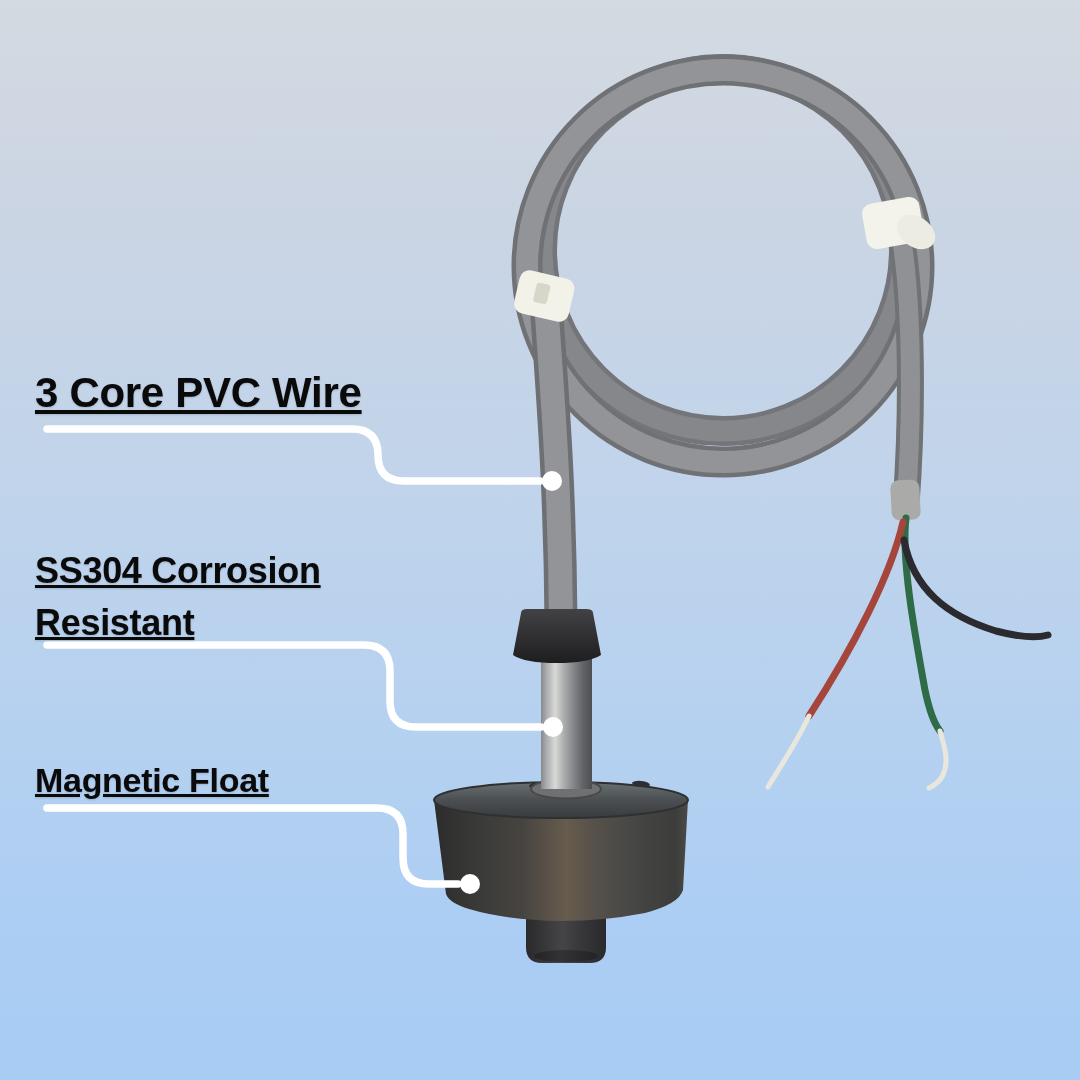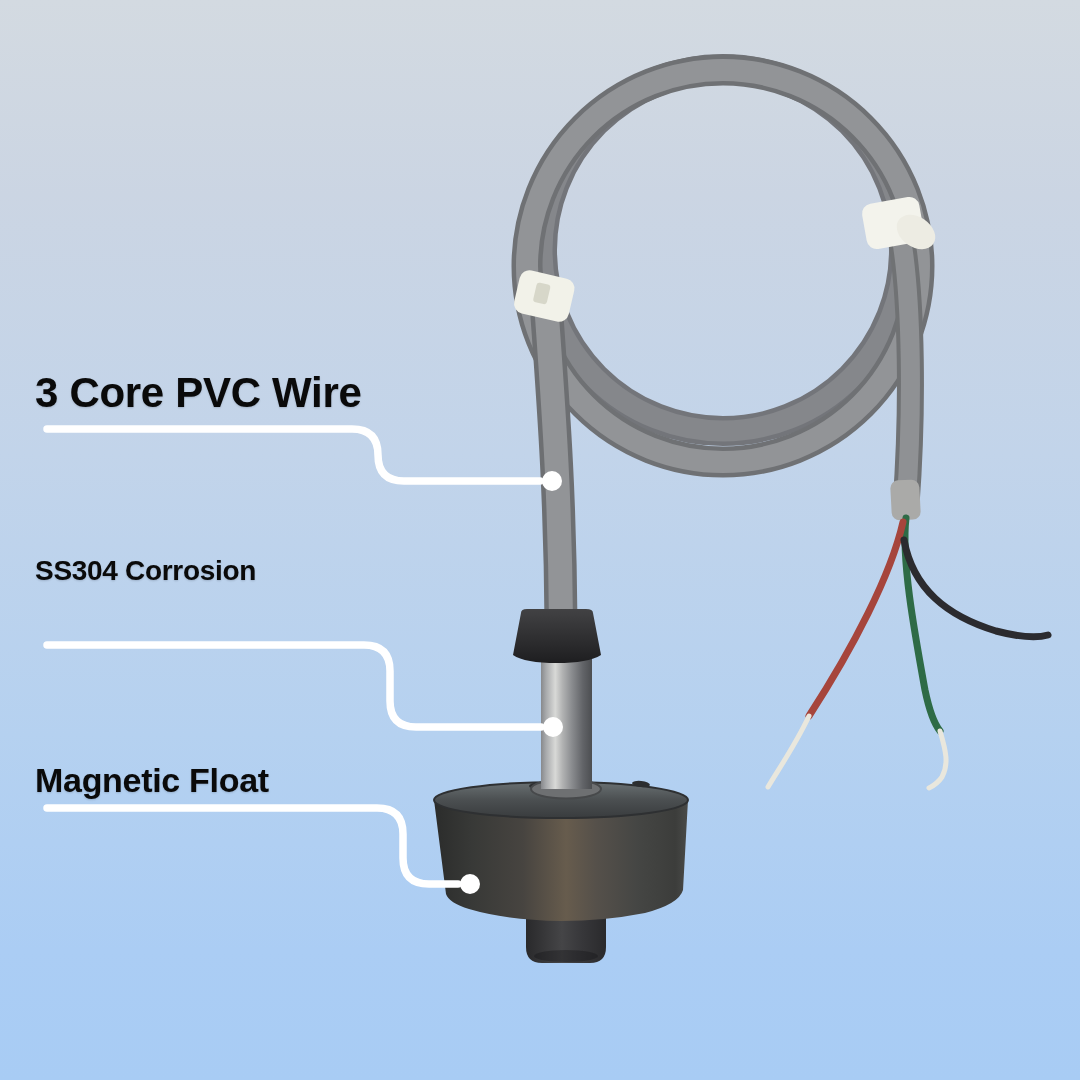--- a/index.html
+++ b/index.html
@@ -27,23 +27,24 @@
   }
   .label {
     position: absolute;
     left: 35px;
     color: #0a0a0a;
     font-weight: 700;
     letter-spacing: -0.3px;
     text-shadow: 0 1px 2px rgba(20,30,45,0.18);
     white-space: nowrap;
     line-height: 1.0;
+    text-decoration: underline;
   }
   .label-1 { top: 372px; font-size: 42px; }
-  .label-2 { top: 545px; font-size: 28px; line-height: 52px; }
+  .label-2 { top: 545px; font-size: 36px; line-height: 52px; }
   .label-3 { top: 763px; font-size: 34px; }
 </style>
 </head>
 <body>
 
 <svg class="scene" viewBox="0 0 1080 1080" aria-hidden="true">
   <defs>
     <linearGradient id="stemG" x1="0" y1="0" x2="1" y2="0">
       <stop offset="0" stop-color="#87898c"></stop>
       <stop offset="0.10" stop-color="#a8aaac"></stop>
@@ -135,14 +136,15 @@
   <g fill="#ffffff">
     <circle cx="552" cy="481" r="10"></circle>
     <circle cx="553" cy="727" r="10"></circle>
     <circle cx="470" cy="884" r="10"></circle>
   </g>
 </svg>
 
 <div class="label label-1">3 Core PVC Wire</div>
 <div class="label label-2">
   <div>SS304 Corrosion</div>
+  <div>Resistant</div>
 </div>
 <div class="label label-3">Magnetic Float</div>
 
 </body></html>

